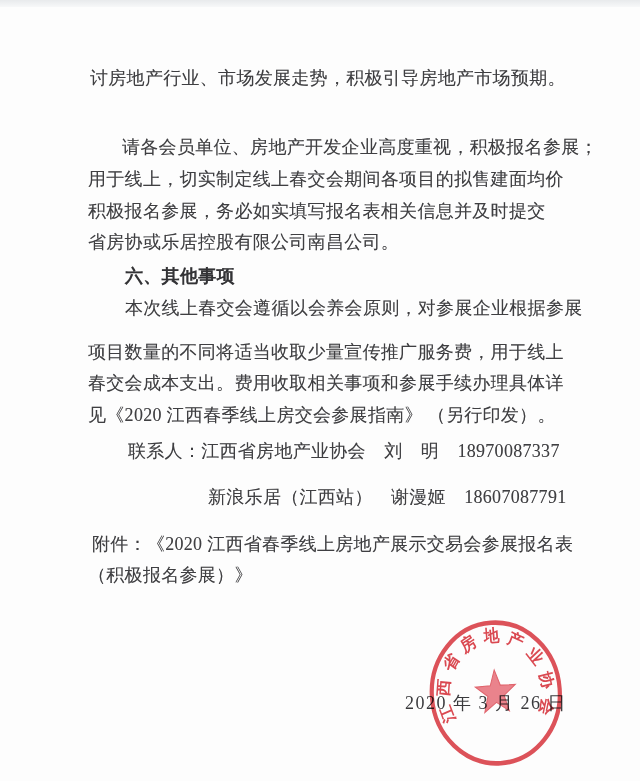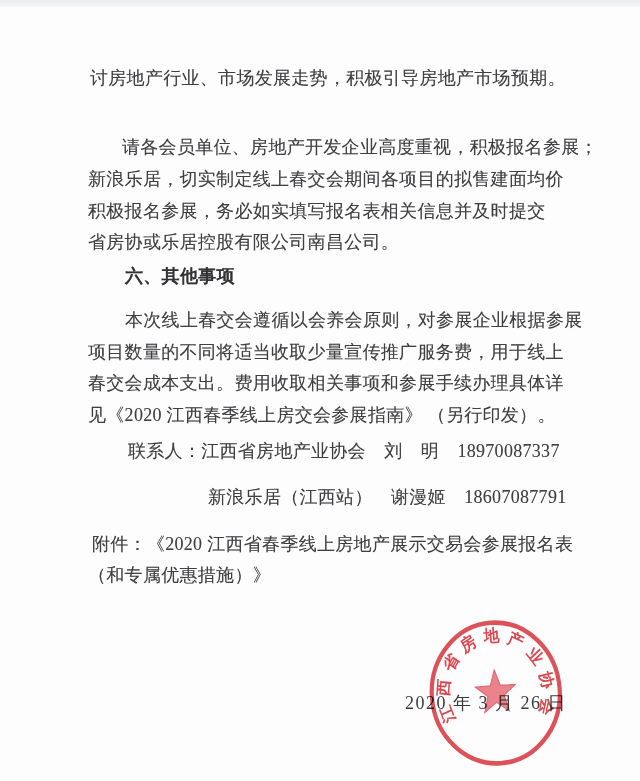--- a/index.html
+++ b/index.html
@@ -61,32 +61,32 @@
   }
 </style>
 </head>
 <body>
 
 <div class="scan-top-edge"></div>
 <div class="scan-page">
 
   <div class="doc-line" style="left:90px;  top:60px;">讨房地产行业、市场发展走势，积极引导房地产市场预期。</div>
   <div class="doc-line" style="left:122px; top:129px;">请各会员单位、房地产开发企业高度重视，积极报名参展；</div>
-  <div class="doc-line" style="left:88px;  top:161px;">新浪乐居，切实制定线上春交会期间各项目的拟售建面均价</div>
+  <div class="doc-line" style="left:88px;  top:161px;">用于线上，切实制定线上春交会期间各项目的拟售建面均价</div>
   <div class="doc-line" style="left:88px;  top:193px;">积极报名参展，务必如实填写报名表相关信息并及时提交</div>
   <div class="doc-line" style="left:88px;  top:224px;">省房协或乐居控股有限公司南昌公司。</div>
   <div class="doc-line bold" style="left:125px; top:258px;text-align:center;">六、其他事项</div>
-  <div class="doc-line" style="left:125px; top:302px;">本次线上春交会遵循以会养会原则，对参展企业根据参展</div>
+  <div class="doc-line" style="left:125px; top:290px;">本次线上春交会遵循以会养会原则，对参展企业根据参展</div>
   <div class="doc-line" style="left:88px;  top:334px;">项目数量的不同将适当收取少量宣传推广服务费，用于线上</div>
   <div class="doc-line" style="left:88px;  top:365px;">春交会成本支出。费用收取相关事项和参展手续办理具体详</div>
   <div class="doc-line" style="left:88px;  top:397px;">见《2020 江西春季线上房交会参展指南》 （另行印发）。</div>
   <div class="doc-line" style="left:128px; top:433px;font-family:Liberation Serif, serif;">联系人：江西省房地产业协会　刘　明　18970087337</div>
   <div class="doc-line" style="left:208px; top:479px;">新浪乐居（江西站）　谢漫姬　18607087791</div>
   <div class="doc-line" style="left:92px;  top:526px;">附件：《2020 江西省春季线上房地产展示交易会参展报名表</div>
-  <div class="doc-line" style="left:88px;  top:557px;">（和专属优惠措施）》</div>
+  <div class="doc-line" style="left:88px;  top:557px;">（积极报名参展）》</div>
 
   <div class="doc-date">2020 年 3 月 26 日</div>
 
   <div class="seal-wrap">
     <svg width="166" height="170" viewBox="0 0 166 170" xmlns="http://www.w3.org/2000/svg">
       <g transform="translate(3,-6) scale(1,1.1)">
 
         <circle cx="80" cy="80" r="64" fill="none" stroke="#d93a43" stroke-width="4.2" opacity="0.88"></circle>
 
         <polygon points="80,59 85,73.1 100,73.5 88.1,82.6 92.3,97 80,88.5 67.7,97 71.9,82.6 60,73.5 75,73.1" fill="#e96f79" stroke="#dd4a54" stroke-width="1" opacity="0.85"></polygon>

